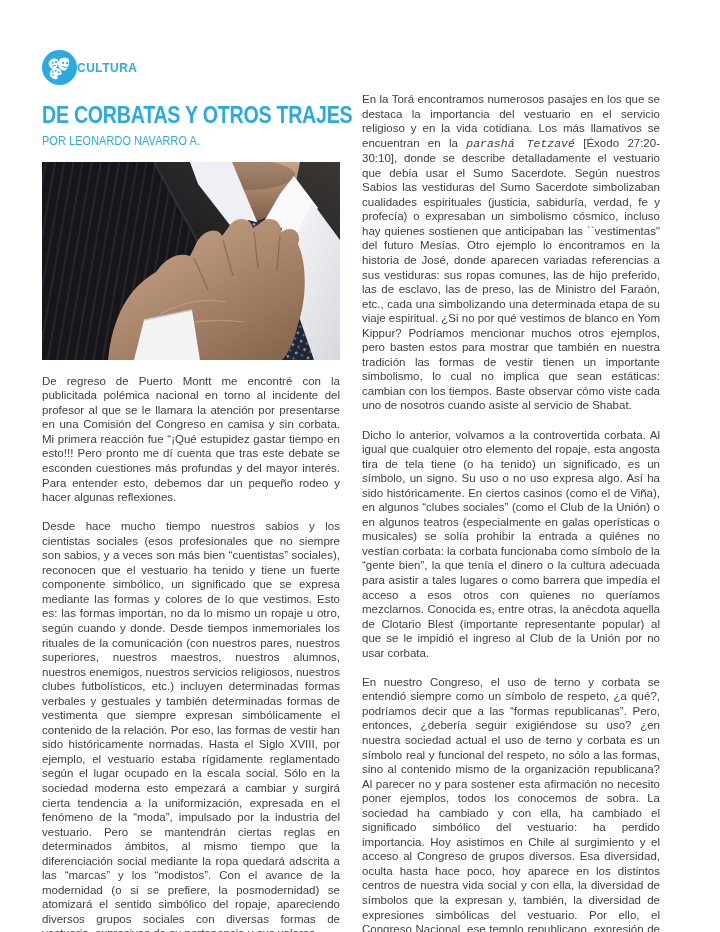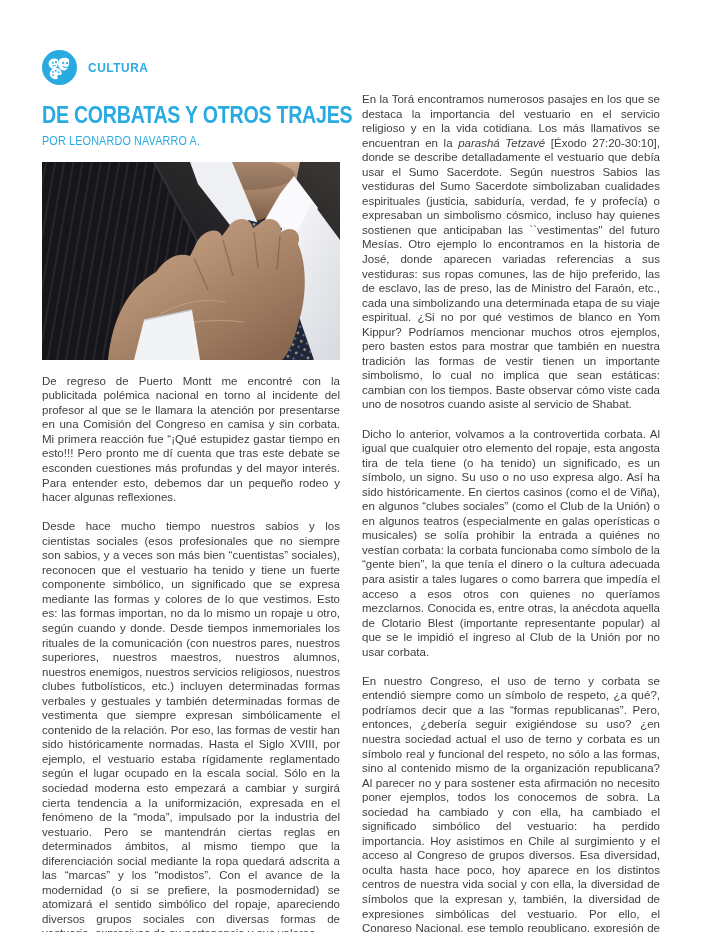--- a/index.html
+++ b/index.html
@@ -2,42 +2,42 @@
 <html style="--accent: #29abe2;"><head>
 <meta charset="utf-8">
 <style>
   html,body{margin:0;padding:0;background:#fff;}
   .page{
     position:relative;width:720px;height:932px;background:#ffffff;overflow:hidden;
     font-family:"Liberation Sans","DejaVu Sans",sans-serif;color:#3d3d3d;
   }
   
   .col-left{position:absolute;left:42px;top:50px;width:298px;}
-  .section-header{display:flex;align-items:center;gap:11px;height:35px;}
+  .section-header{display:flex;align-items:center;height:35px;}
   .badge{width:35px;height:35px;flex:0 0 auto;display:block;}
   .section-label{
     color:var(--accent);font-weight:bold;font-size:12.5px;letter-spacing:.6px;
     transform:scaleX(.95);transform-origin:left center;display:inline-block;
   }
   .title{
     margin:17px 0 0 0;color:var(--accent);font-weight:bold;font-size:24.5px;
     letter-spacing:-.3px;white-space:nowrap;transform:scaleX(.8);transform-origin:left center;
     display:inline-block;line-height:1.05;
   }
   .byline{
     margin-top:5px;color:var(--accent);font-size:13.5px;letter-spacing:.2px;
     white-space:nowrap;transform:scaleX(.8);transform-origin:left center;display:inline-block;
   }
   
   .photo{margin-top:13px;width:298px;height:198px;display:block;overflow:hidden;}
   .photo svg{display:block;width:100%;height:100%;}
   
   .text-col{font-size:11.5px;line-height:14.55px;text-align:justify;color:#3e3e3e;}
   .text-col p{margin:0 0 14.5px 0;}
-  .text-col em{font-style:italic;}
+  .text-col em{font-style:italic;font-family:Liberation Mono, monospace;}
   .col-left .text-col{margin-top:14px;}
   .col-right{position:absolute;left:362px;top:92px;width:298px;}
 </style>
 </head>
 <body>
 
 <div class="page">
 
   <div class="col-left">
 

